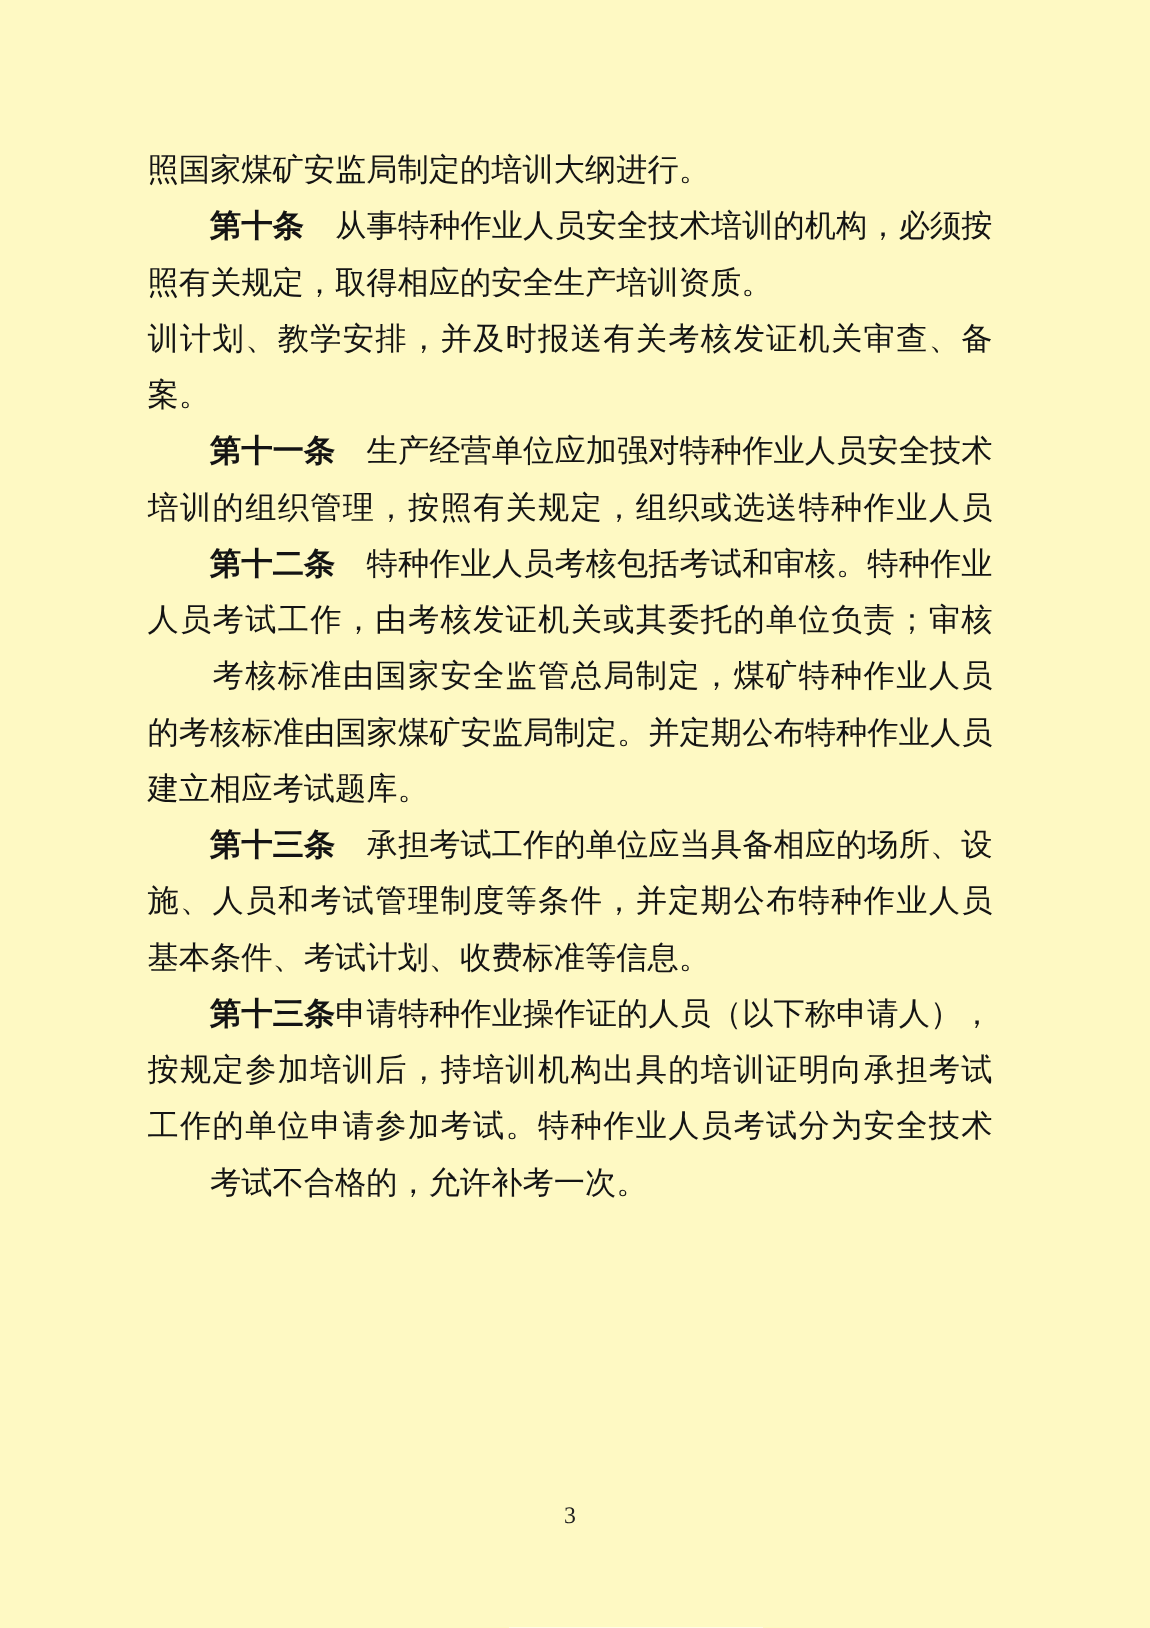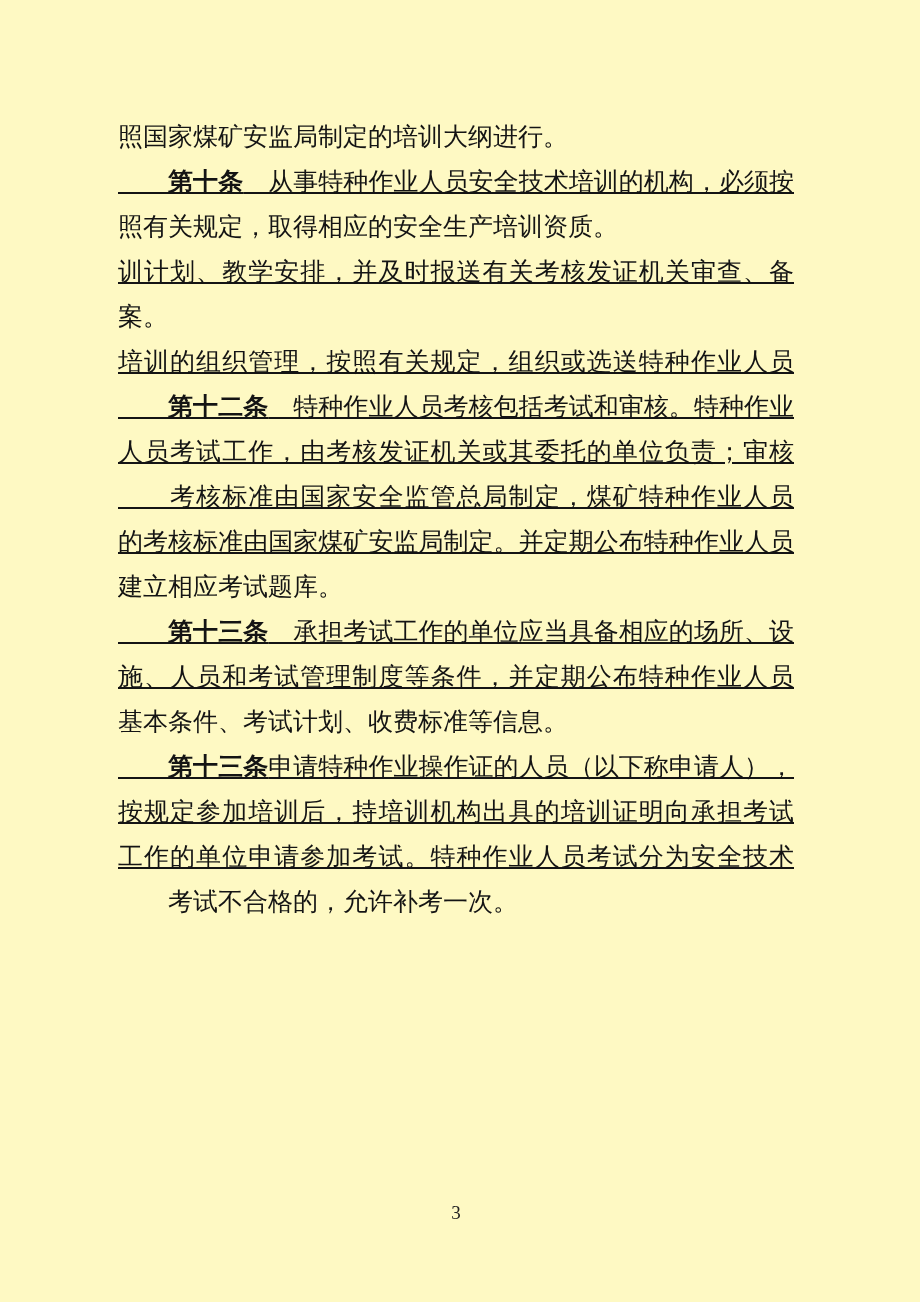--- a/index.html
+++ b/index.html
@@ -24,21 +24,20 @@
     height: 45px;
     line-height: 45px;
     font-size: 25px;
     overflow: hidden;
     white-space: pre-wrap;
     text-align: left;
   }
   .line.justify {
     text-align: justify;
     text-align-last: justify;
-    text-decoration: underline;
   }
   .line.center {
     text-align: center;
     text-align-last: center;
   }
   .lead {
     font-weight: bold;
     font-family: "Liberation Sans", "DejaVu Sans", sans-serif;
   }
   .heading-text {
@@ -66,20 +65,21 @@
   <div class="text-column">
 
     <div class="line"><span>照国家煤矿安监局制定的培训大纲进行。</span></div>
 
     <div class="line justify"><span class="lead">　　第十条</span><span>　从事特种作业人员安全技术培训的机构，必须按</span></div>
     <div class="line"><span>照有关规定，取得相应的安全生产培训资质。</span></div>
 
     <div class="line justify"><span>训计划、教学安排，并及时报送有关考核发证机关审查、备</span></div>
     <div class="line"><span>案。</span></div>
 
+    <div class="line justify"><span class="lead">　　第十一条</span><span>　生产经营单位应加强对特种作业人员安全技术</span></div>
     <div class="line justify"><span>培训的组织管理，按照有关规定，组织或选送特种作业人员</span></div>
 
 
     <div class="line justify"><span class="lead">　　第十二条</span><span>　特种作业人员考核包括考试和审核。特种作业</span></div>
     <div class="line justify"><span>人员考试工作，由考核发证机关或其委托的单位负责；审核</span></div>
 
     <div class="line justify"><span>　　考核标准由国家安全监管总局制定，煤矿特种作业人员</span></div>
     <div class="line justify"><span>的考核标准由国家煤矿安监局制定。并定期公布特种作业人员</span></div>
     <div class="line"><span>建立相应考试题库。</span></div>
 

